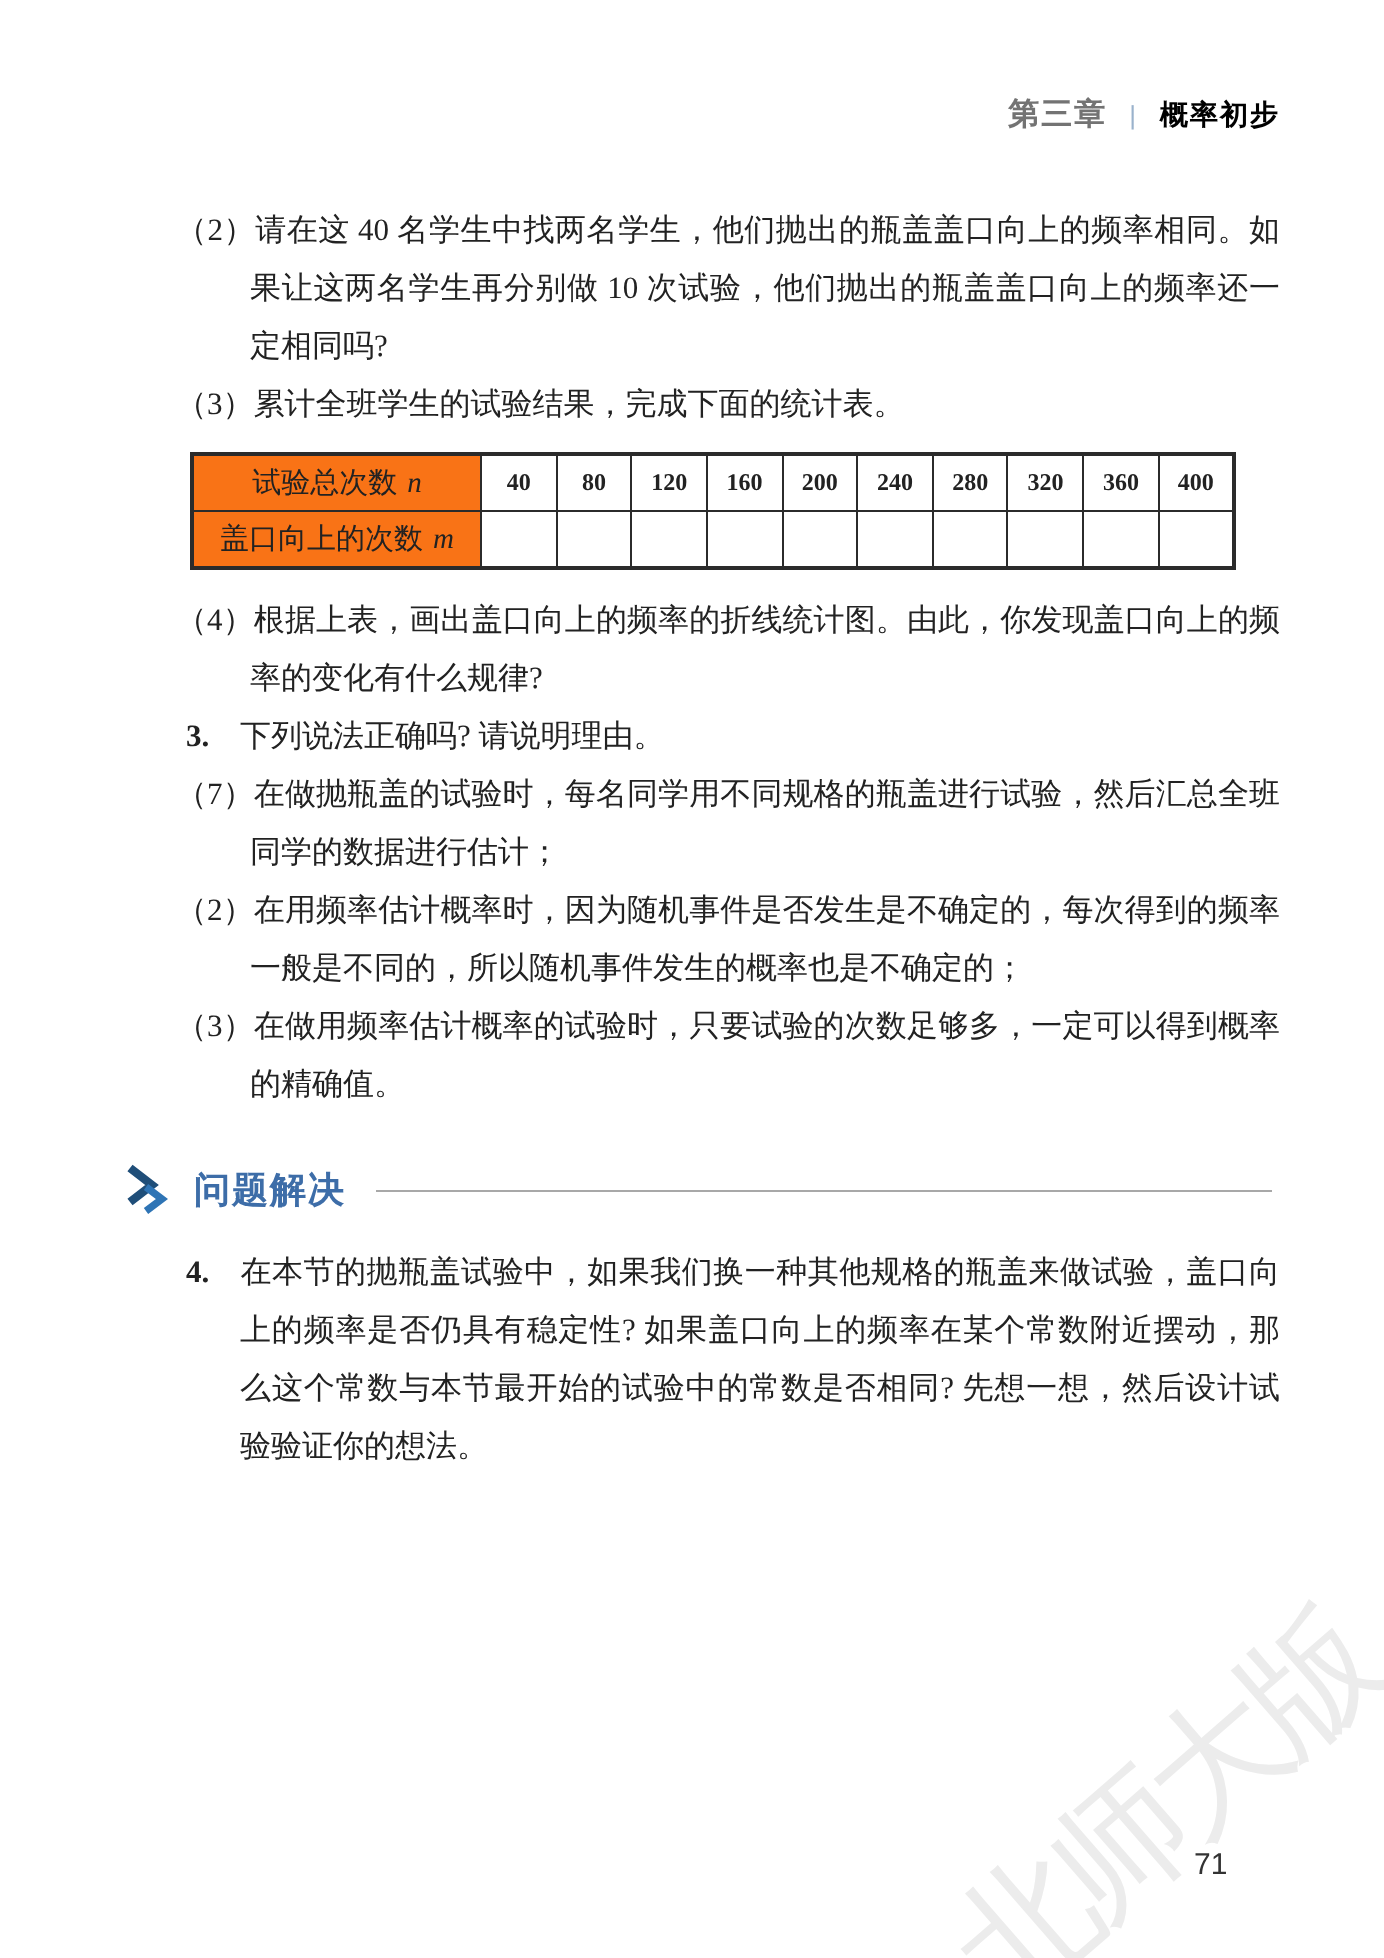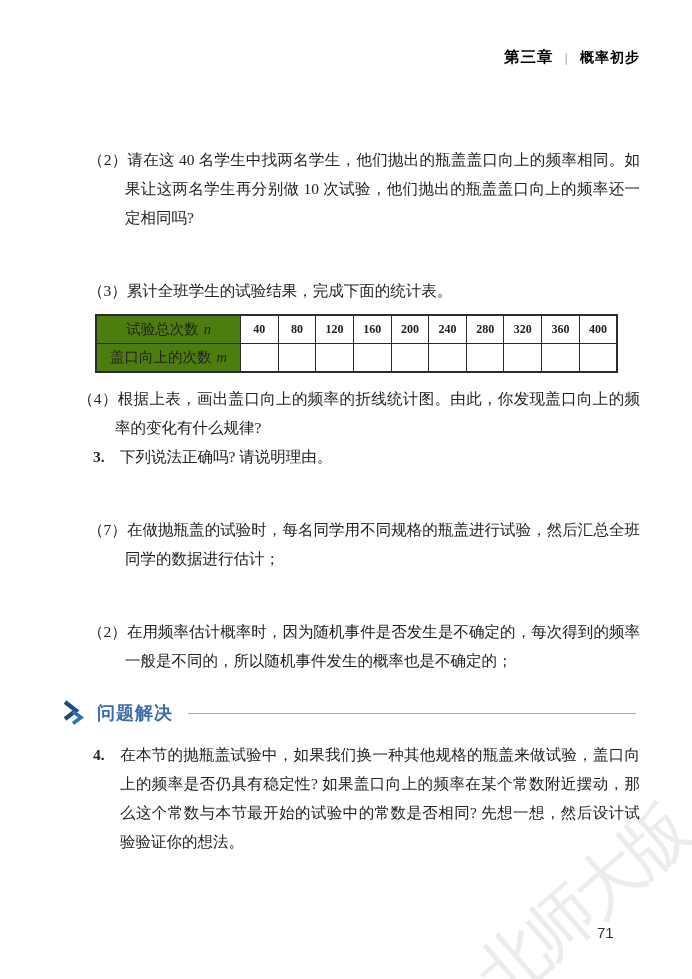--- a/index.html
+++ b/index.html
@@ -13,44 +13,44 @@
   }
   .page { position:relative; width:692px; height:979px; }
 
   
   .page-header {
     position:absolute; top:47px; right:52px;
     font-family:"Liberation Sans", sans-serif;
     font-size:15px; letter-spacing:1px;
     display:flex; align-items:center;
   }
-  .chapter { color:#000000; font-weight:700; font-size:15.5px; }
+  .chapter { color:#737373; font-weight:700; font-size:15.5px; }
   .hdr-sep { color:#9ab2cc; margin:0 11px; font-weight:400; font-size:13px; }
   .section-name { color:#000000; font-weight:700; font-size:14px; }
 
   
   .content { position:absolute; left:68px; top:101px; width:572px; }
   .para {
     font-size:15.5px; line-height:29px;
     text-align:justify; margin:0;
   }
-  .sub-item { margin-left:20px; padding-left:37px; text-indent:-37px;margin-top:44px; }
+  .sub-item { margin-left:20px; padding-left:37px; text-indent:-37px; }
   .q-item  { padding-left:27px; text-indent:0;margin-left:25px; }
   .q-num   { display:inline-block; width:27px; margin-left:-27px; font-weight:700; }
 
   
   .stats-table {
     border-collapse:collapse; table-layout:fixed;
     width:523px; margin:9px 0 11px 27px;
     font-size:14.5px;
   }
   .stats-table th, .stats-table td { border:1px solid #2b2b2b; padding:0; text-align:center; }
   .stats-table { border:2px solid #2b2b2b; }
   .stats-table th {
-    background:#4d7c0f; font-weight:400; width:143px; font-size:14.5px;
+    background:#f97316; font-weight:400; width:143px; font-size:14.5px;
   }
   .stats-table tr.r1 th, .stats-table tr.r1 td { height:27px; }
   .stats-table tr.r2 th, .stats-table tr.r2 td { height:27px; }
   .stats-table tr.r3 th, .stats-table tr.r3 td { height:35px; }
   .stats-table td { font-family:"Liberation Serif", serif; font-size:12px;font-weight:bold; }
   .tvar { font-family:"Liberation Serif", serif; font-style:italic; margin-left:5px; font-size:14.5px; }
   .frac {
     display:inline-block; vertical-align:middle; text-align:center;
     font-style:italic; font-family:"Liberation Serif", serif;
     line-height:1.05; margin-left:5px; font-size:12.5px; position:relative; top:-1px;
@@ -62,21 +62,21 @@
   .section-head { display:flex; align-items:center; margin:25px 0 14px -6px; }
   .chevron-icon { flex:0 0 auto; }
   .section-title {
     font-family:"Liberation Sans", sans-serif;
     color:#3d6da8; font-weight:700; font-size:18px;
     margin-left:7px; letter-spacing:1px;
   }
   .section-rule { flex:1; height:1px; background:#a8a8a8; margin-left:15px; margin-right:4px; }
 
   
-  .mt-table-after { margin-top:9px;margin-left:10px; }
+  .mt-table-after { margin-top:9px; }
 
   
   .watermark {
     position:absolute; left:458px; top:952px;
     transform:rotate(-41deg); transform-origin:0 0;
     font-size:68px; letter-spacing:-5px; color:#ececec;
     white-space:nowrap; font-family:"Liberation Sans", sans-serif;
     pointer-events:none; user-select:none;
   }
 
@@ -137,20 +137,21 @@
       </tr>
     </tbody>
       </table>
 
     <p class="para sub-item mt-table-after">（4）根据上表，画出盖口向上的频率的折线统计图。由此，你发现盖口向上的频率的变化有什么规律?</p>
 
     <p class="para q-item"><span class="q-num">3.</span><span>下列说法正确吗? 请说明理由。</span></p>
 
     <p class="para sub-item">（7）在做抛瓶盖的试验时，每名同学用不同规格的瓶盖进行试验，然后汇总全班同学的数据进行估计；</p>
     <p class="para sub-item">（2）在用频率估计概率时，因为随机事件是否发生是不确定的，每次得到的频率一般是不同的，所以随机事件发生的概率也是不确定的；</p>
+    <p class="para sub-item">（3）在做用频率估计概率的试验时，只要试验的次数足够多，一定可以得到概率的精确值。</p>
 
     <div class="section-head">
       <svg class="chevron-icon" width="28" height="26" viewBox="0 0 28 26" aria-hidden="true">
         <path d="M3 2 L14 10.5 L3 19" stroke="#1f4e79" stroke-width="4.2" fill="none" stroke-linecap="butt"></path>
         <path d="M11 11.5 L19 17.5 L11 23.5" stroke="#2e74b5" stroke-width="3.6" fill="none" stroke-linecap="butt"></path>
       </svg>
       <span class="section-title">问题解决</span>
       <span class="section-rule"></span>
     </div>
 

